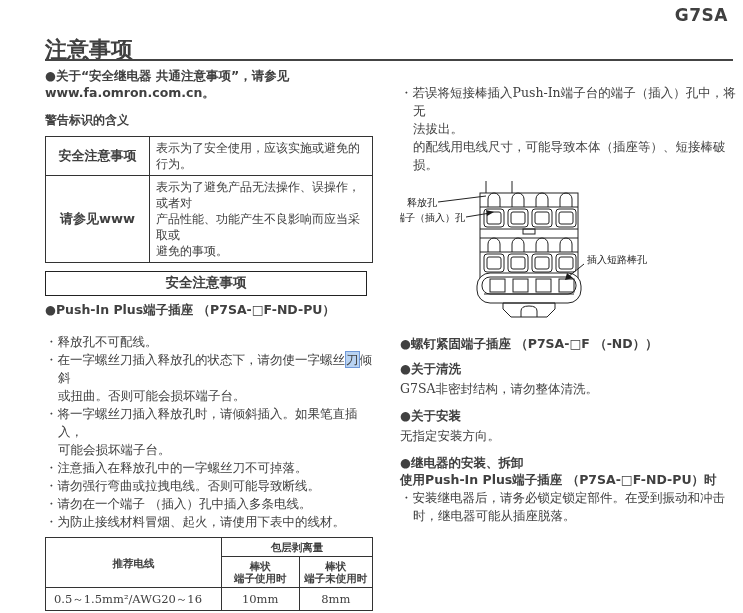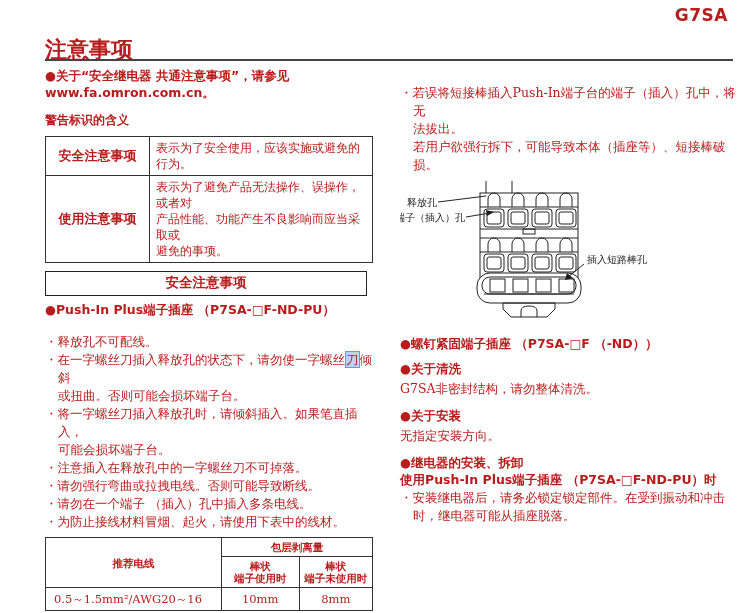--- a/index.html
+++ b/index.html
@@ -1,18 +1,18 @@
 <!DOCTYPE html>
 <html><head>
 <meta charset="utf-8">
 <style>
   html,body{margin:0;padding:0;background:#fff;}
   .page{
     position:relative;width:743px;height:613px;background:#fff;overflow:hidden;
-    color:#b91c1c;font-family:"DejaVu Serif","Liberation Serif",serif;
+    color:#404040;font-family:"DejaVu Serif","Liberation Serif",serif;
   }
   .brand{
     position:absolute;top:5px;right:15px;font-size:17px;font-weight:700;
     font-family:"DejaVu Sans","Liberation Sans",sans-serif;letter-spacing:.5px;
   }
   .page-title{
     position:absolute;left:45px;top:35px;font-size:22px;font-weight:700;
     font-family:"DejaVu Sans","Liberation Sans",sans-serif;
   }
   .title-rule{position:absolute;left:45px;top:59px;width:688px;height:2px;background:#444;}
@@ -94,21 +94,21 @@
 
     <div class="warn-title">警告标识的含义</div>
 
     <table class="warning-table">
       <tbody>
           <tr>
         <th>安全注意事项</th>
         <td class="preline">表示为了安全使用，应该实施或避免的行为。</td>
       </tr>
       <tr>
-        <th>使用注意事项</th>
+        <th>请参见www</th>
         <td class="preline">表示为了避免产品无法操作、误操作，或者对
 产品性能、功能产生不良影响而应当采取或
 避免的事项。</td>
       </tr>
     </tbody>
       </table>
 
     <div class="box-head">安全注意事项</div>
 
     <div class="sec-head">●Push-In Plus端子插座 （P7SA-□F-ND-PU）</div>
@@ -144,21 +144,21 @@
       </tr>
     </tbody>
       </table>
 
   </div>
 
   <div class="col-right">
 
     <p class="r-note">若误将短接棒插入Push-In端子台的端子（插入）孔中，将无
 法拔出。
-若用户欲强行拆下，可能导致本体（插座等）、短接棒破损。</p>
+的配线用电线尺寸，可能导致本体（插座等）、短接棒破损。</p>
 
     <div class="diagram-wrap">
       <svg width="293" height="152" viewBox="0 0 293 152">
         <g stroke="#222" stroke-width="1" fill="none">
 
           <path d="M86,1 V13 M112,1 V13"></path>
 
           <rect x="80" y="13" width="98" height="104" fill="#fff"></rect>
           <path d="M80,27 H178 M80,49 H178 M80,58 H178 M80,72 H178"></path>
           <rect x="123" y="49" width="12" height="5"></rect>

